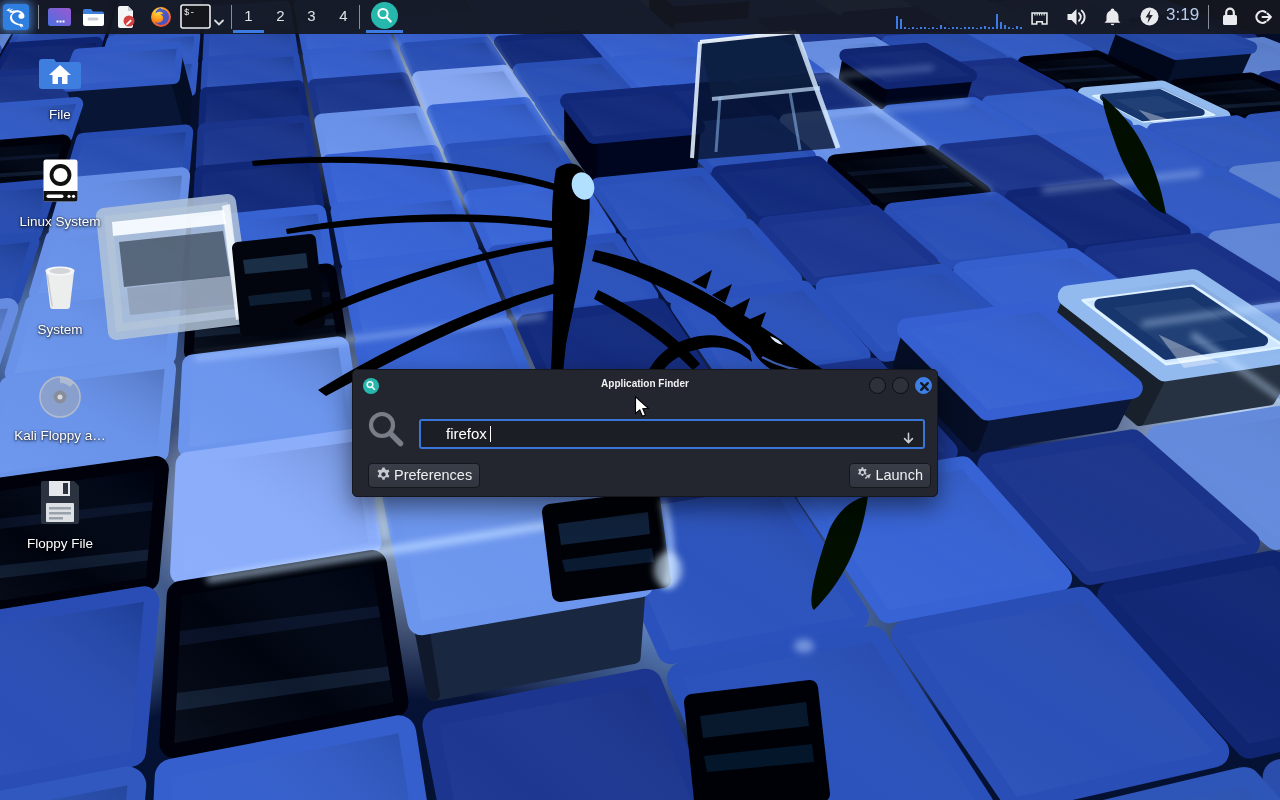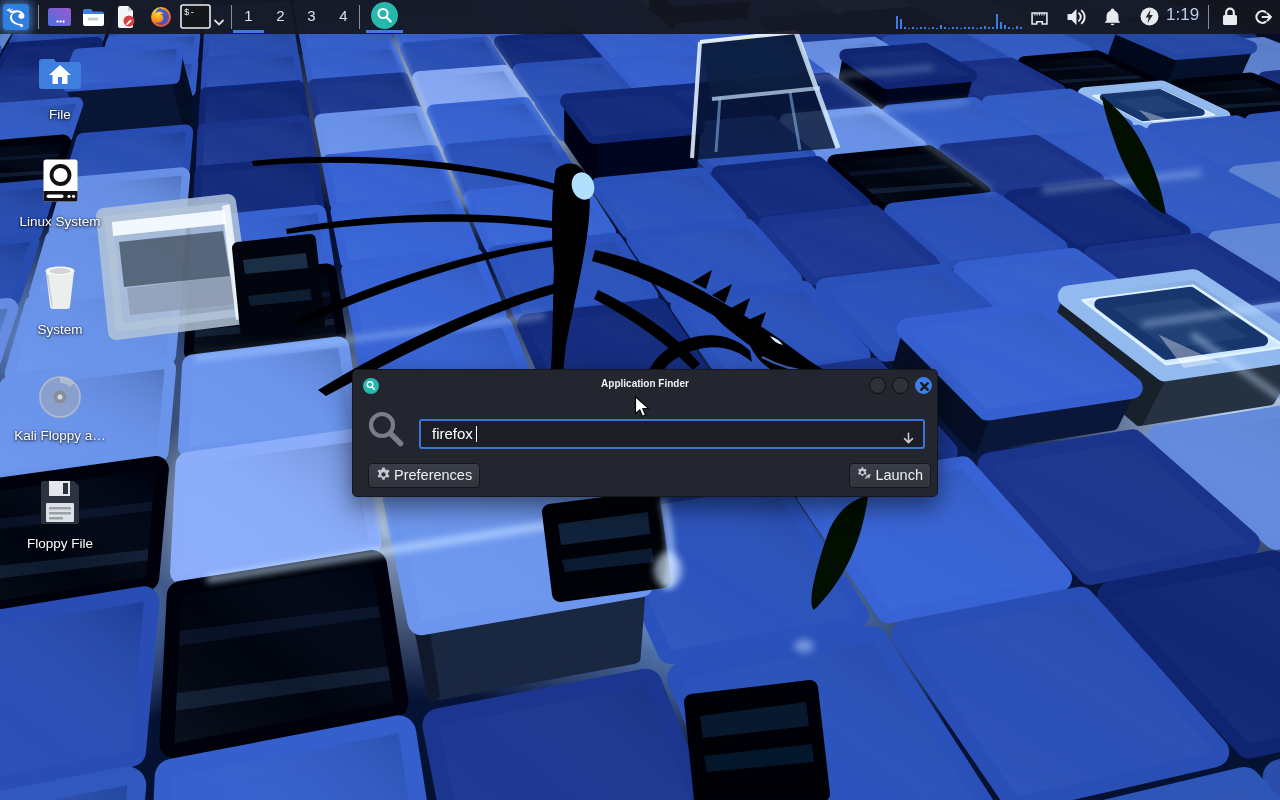--- a/index.html
+++ b/index.html
@@ -9,21 +9,21 @@
 .wsnum{position:absolute;top:0;color:#dfe2e6;font-size:15px;width:31px;text-align:center;line-height:31px;height:33px}
 .ws1{border-bottom:3px solid #3c7ae4}
 #srchbtn{position:absolute;left:366px;top:0;width:37px;height:33px;border-bottom:3px solid #3c7ae4;display:flex;align-items:center;justify-content:center}
 #deskicons{position:absolute;left:0;top:0;width:130px;z-index:10}
 .dicon{position:absolute;width:120px;display:flex;align-items:flex-end;justify-content:center}
 .dlabel{position:absolute;width:120px;text-align:center;color:#fff;font-size:13.5px;text-shadow:0 1px 3px rgba(0,0,0,0.9),0 0 2px rgba(0,0,0,0.5);white-space:nowrap}
 #dialog{position:absolute;left:352px;top:369px;width:586px;height:128px;background:#23262f;border:1px solid #15171c;border-radius:5px;z-index:60;box-shadow:0 10px 24px rgba(0,0,0,0.5)}
 .title{position:absolute;left:0;right:0;top:8px;text-align:center;color:#f0f1f2;font-weight:bold;font-size:10px}
 .winbtn{position:absolute;top:7px;width:17px;height:17px;border-radius:50%;border:1px solid #0d0e12;background:#2e313a}
 .closebtn{background:#3d7fe8;border-color:#3d7fe8}
-.inputbox{position:absolute;left:66px;top:49px;width:506px;height:30px;background:#1b1e24;border:2px solid #3a76d8;border-radius:3px;color:#fff;font-size:15px;line-height:26px;padding-left:11px}
+.inputbox{position:absolute;left:66px;top:49px;width:506px;height:30px;background:#1b1e24;border:2px solid #3a76d8;border-radius:3px;color:#fff;font-size:15px;line-height:26px;padding-left:25px}
 .tcur{display:inline-block;width:1px;height:16px;background:#fff;vertical-align:-3px;margin-left:3px}
 .btn{position:absolute;top:93px;height:25px;background:linear-gradient(#3a3e48,#30343d);border:1px solid #15171c;border-radius:4px;color:#eceef0;font-size:14.5px;line-height:22px;padding:0 7px}
 .bico{display:inline-block;vertical-align:-2px;margin-right:3px}
 </style></head><body>
 <div id="wall"><svg width="1280" height="800" viewBox="0 0 1280 800">
   <defs>
     <radialGradient id="g1">
           <stop offset="0%" stop-color="#d4e8ff" stop-opacity="0.9"></stop>
           <stop offset="100%" stop-color="#d4e8ff" stop-opacity="0"></stop>
         </radialGradient>
@@ -746,21 +746,21 @@
         <path d="M13,5.2 a5,5 0 0 1 0,7.6 M15.7,2.6 a8.5,8.5 0 0 1 0,12.8" stroke="#e8eaed" stroke-width="1.9" fill="none" stroke-linecap="round"></path>
       </svg></div>
 <div style="position:absolute;left:1104px;top:8px"><svg width="17" height="18" viewBox="0 0 17 18">
         <path d="M8.5,0.5 a1.9,1.9 0 0 1 1.9,1.9 c2.6,0.9 4.1,3.1 4.1,6.1 v3.9 l1.9,2.4 h-15.8 l1.9,-2.4 v-3.9 c0,-3 1.5,-5.2 4.1,-6.1 a1.9,1.9 0 0 1 1.9,-1.9 Z" fill="#e8eaed"></path>
         <path d="M6.6,15.8 a1.95,1.95 0 0 0 3.8,0 Z" fill="#e8eaed"></path>
       </svg></div>
 <div style="position:absolute;left:1140px;top:7px"><svg width="19" height="19" viewBox="0 0 19 19">
         <circle cx="9.5" cy="9.5" r="9" fill="#e8eaed"></circle>
         <path d="M10.6,2.6 L5.6,10.4 h3.1 l-1.2,5.8 l5.3,-8.3 h-3.3 Z" fill="#23262e"></path>
       </svg></div>
-<div style="position:absolute;left:1166px;top:5px;color:#b9cdea;font-size:17px">1:19</div>
+<div style="position:absolute;left:1166px;top:5px;color:#b9cdea;font-size:17px">3:19</div>
 <div class="sep" style="position:absolute;left:1208px"></div>
 <div style="position:absolute;left:1222px;top:7px"><svg width="16" height="19" viewBox="0 0 16 19">
         <rect x="1" y="8" width="14" height="10" rx="1.5" fill="#e8eaed"></rect>
         <path d="M4.2,8 v-2.6 a3.8,3.8 0 0 1 7.6,0 v2.6" stroke="#e8eaed" stroke-width="2.2" fill="none"></path>
       </svg></div>
 <div style="position:absolute;left:1254px;top:8px"><svg width="19" height="18" viewBox="0 0 19 18">
         <path d="M11.5,4.2 a5.8,5.8 0 1 0 0,9.6" stroke="#e8eaed" stroke-width="2.2" fill="none" stroke-linecap="round"></path>
         <path d="M8.5,9 h8.2 M13.5,5.5 l3.4,3.5 l-3.4,3.5" stroke="#e8eaed" stroke-width="2" fill="none" stroke-linecap="round" stroke-linejoin="round"></path>
       </svg></div>
 </div>

